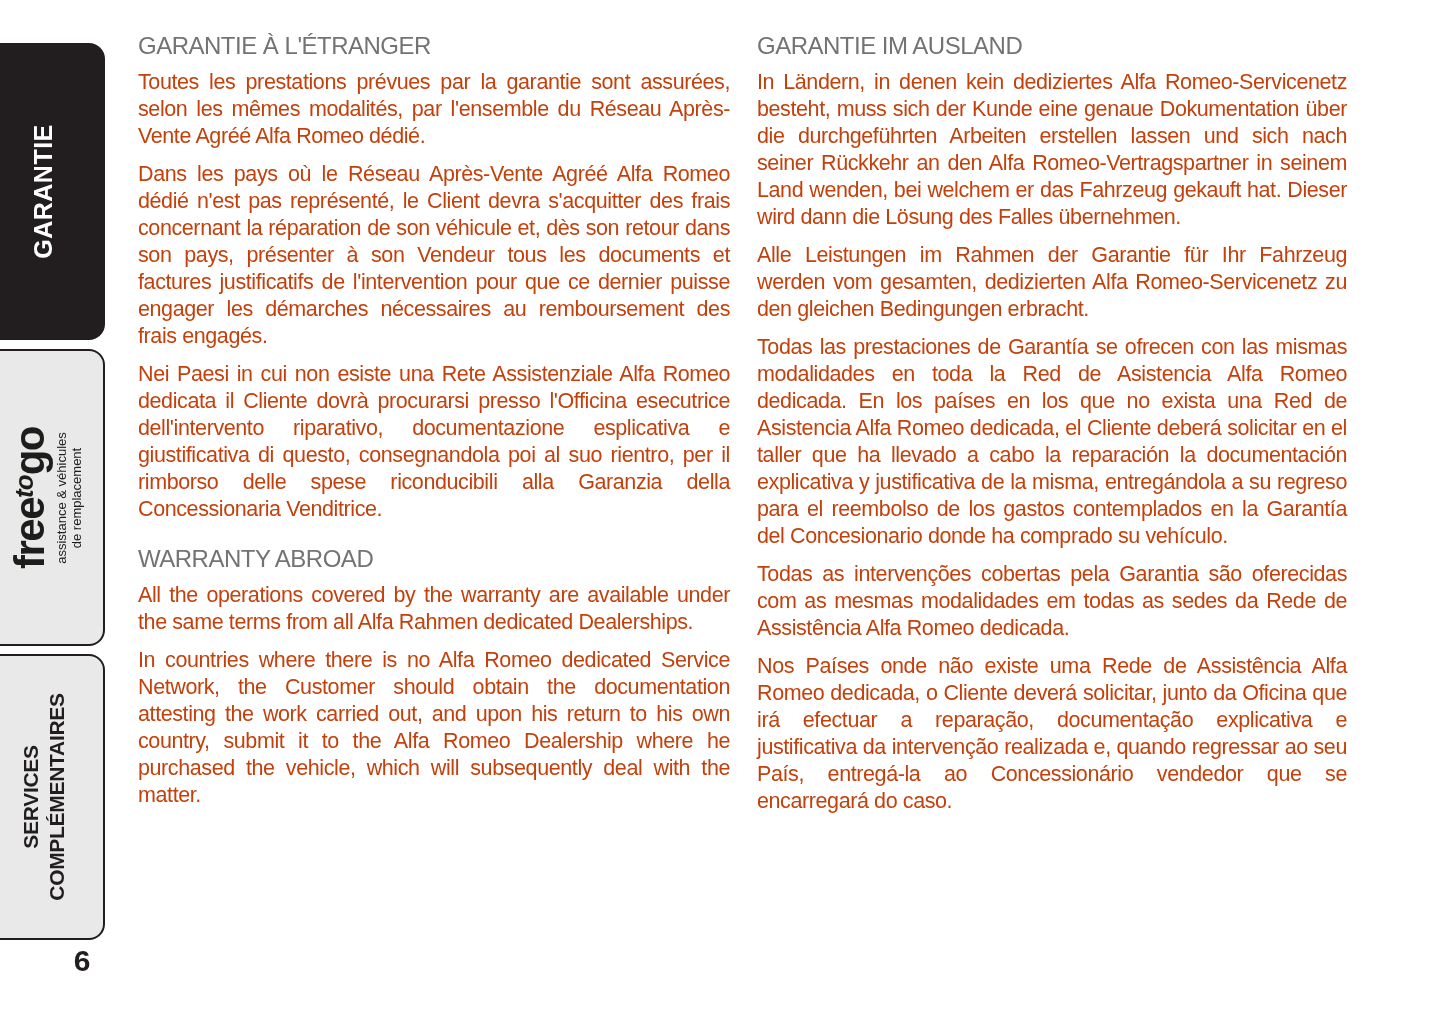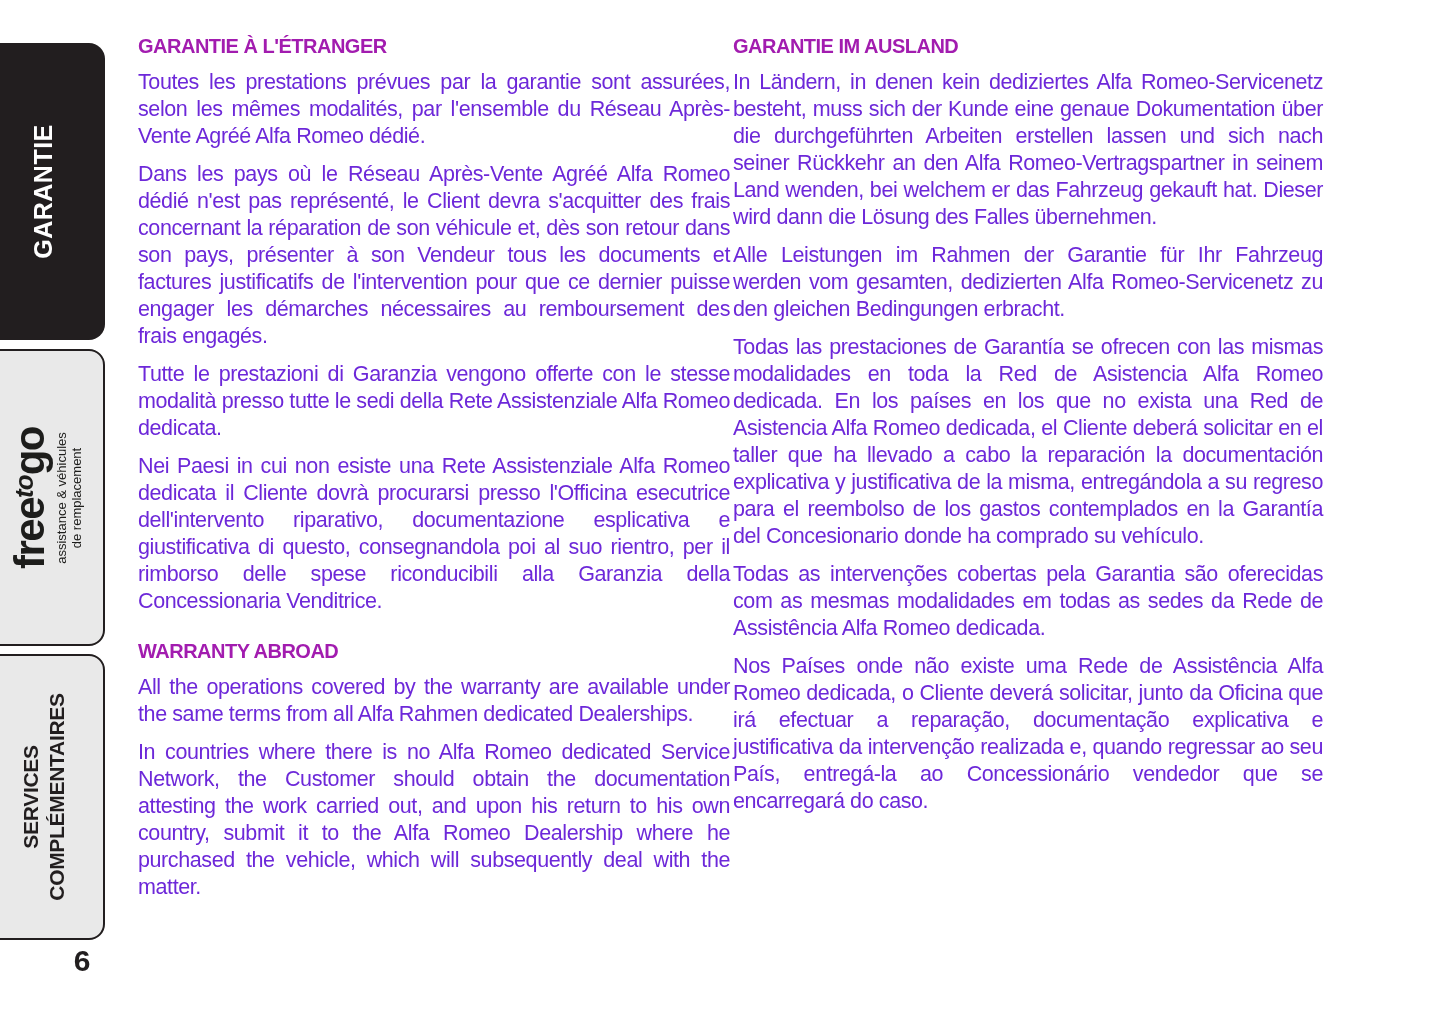--- a/index.html
+++ b/index.html
@@ -90,38 +90,38 @@
     font-weight: bold;
     color: #221e1f;
   }
 
   
   .col {
     position: absolute;
     top: 32px;
   }
   .col-left  { left: 138px; width: 592px; }
-  .col-right { left: 733px; width: 590px; }
+  .col-right { left: 757px; width: 590px; }
 
   .sec-title {
-    font-size: 20px;
-    font-weight: bold;
+    font-size: 24px;
+    font-weight: normal;
     letter-spacing: -0.5px;
-    color: #a21caf;
+    color: #737373;
     margin: 22px 0 9px 0;
     line-height: 28px;
   }
   .sec:first-child .sec-title { margin-top: 0; }
   .sec-p {
     font-size: 21.5px;
     line-height: 27px;
     letter-spacing: -0.4px;
     text-align: justify;
     margin: 0 0 11px 0;
-    color: #6d28d9;
+    color: #c2410c;
   }
 </style>
 </head>
 <body>
 
 <div class="tab tab-dark">
   <div class="rot garantie-label">GARANTIE</div>
 </div>
 
 <div class="tab tab-light tab-freetogo">
@@ -144,21 +144,20 @@
 <div class="page-number">6</div>
 
 <div class="col col-left">
   <section class="sec" lang="fr">
     <h2 class="sec-title">GARANTIE À L'ÉTRANGER</h2>
     <p class="sec-p">Toutes les prestations prévues par la garantie sont assurées, selon les mêmes modalités, par l'ensemble du Réseau Après-Vente Agréé Alfa Romeo dédié.</p>
     <p class="sec-p">Dans les pays où le Réseau Après-Vente Agréé Alfa Romeo dédié n'est pas représenté, le Client devra s'acquitter des frais concernant la réparation de son véhicule et, dès son retour dans son pays, présenter à son Vendeur tous les documents et factures justificatifs de l'intervention pour que ce dernier puisse engager les démarches nécessaires au remboursement des frais engagés.</p>
   </section>
 
   <section class="sec" lang="it">
-    <p class="sec-p">Tutte le prestazioni di Garanzia vengono offerte con le stesse modalità presso tutte le sedi della Rete Assistenziale Alfa Romeo dedicata.</p>
     <p class="sec-p">Nei Paesi in cui non esiste una Rete Assistenziale Alfa Romeo dedicata il Cliente dovrà procurarsi presso l'Officina esecutrice dell'intervento riparativo, documentazione esplicativa e giustificativa di questo, consegnandola poi al suo rientro, per il rimborso delle spese riconducibili alla Garanzia della Concessionaria Venditrice.</p>
   </section>
 
   <section class="sec" lang="en">
     <h2 class="sec-title">WARRANTY ABROAD</h2>
     <p class="sec-p">All the operations covered by the warranty are available under the same terms from all Alfa Rahmen dedicated Dealerships.</p>
     <p class="sec-p">In countries where there is no Alfa Romeo dedicated Service Network, the Customer should obtain the documentation attesting the work carried out, and upon his return to his own country, submit it to the Alfa Romeo Dealership where he purchased the vehicle, which will subsequently deal with the matter.</p>
   </section>
 </div>
 

